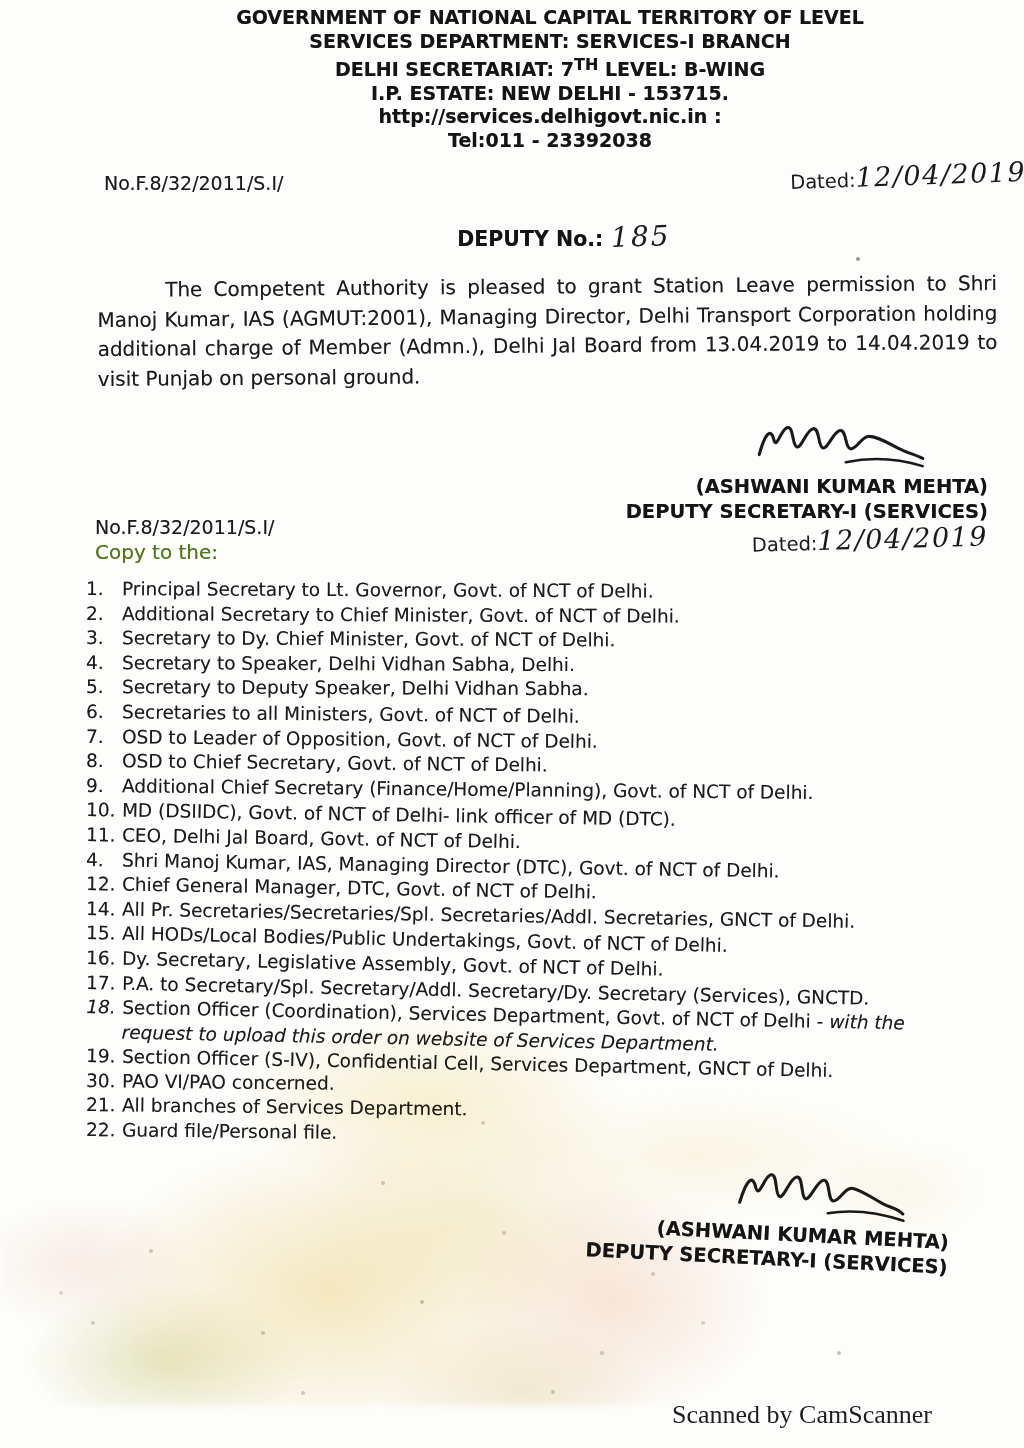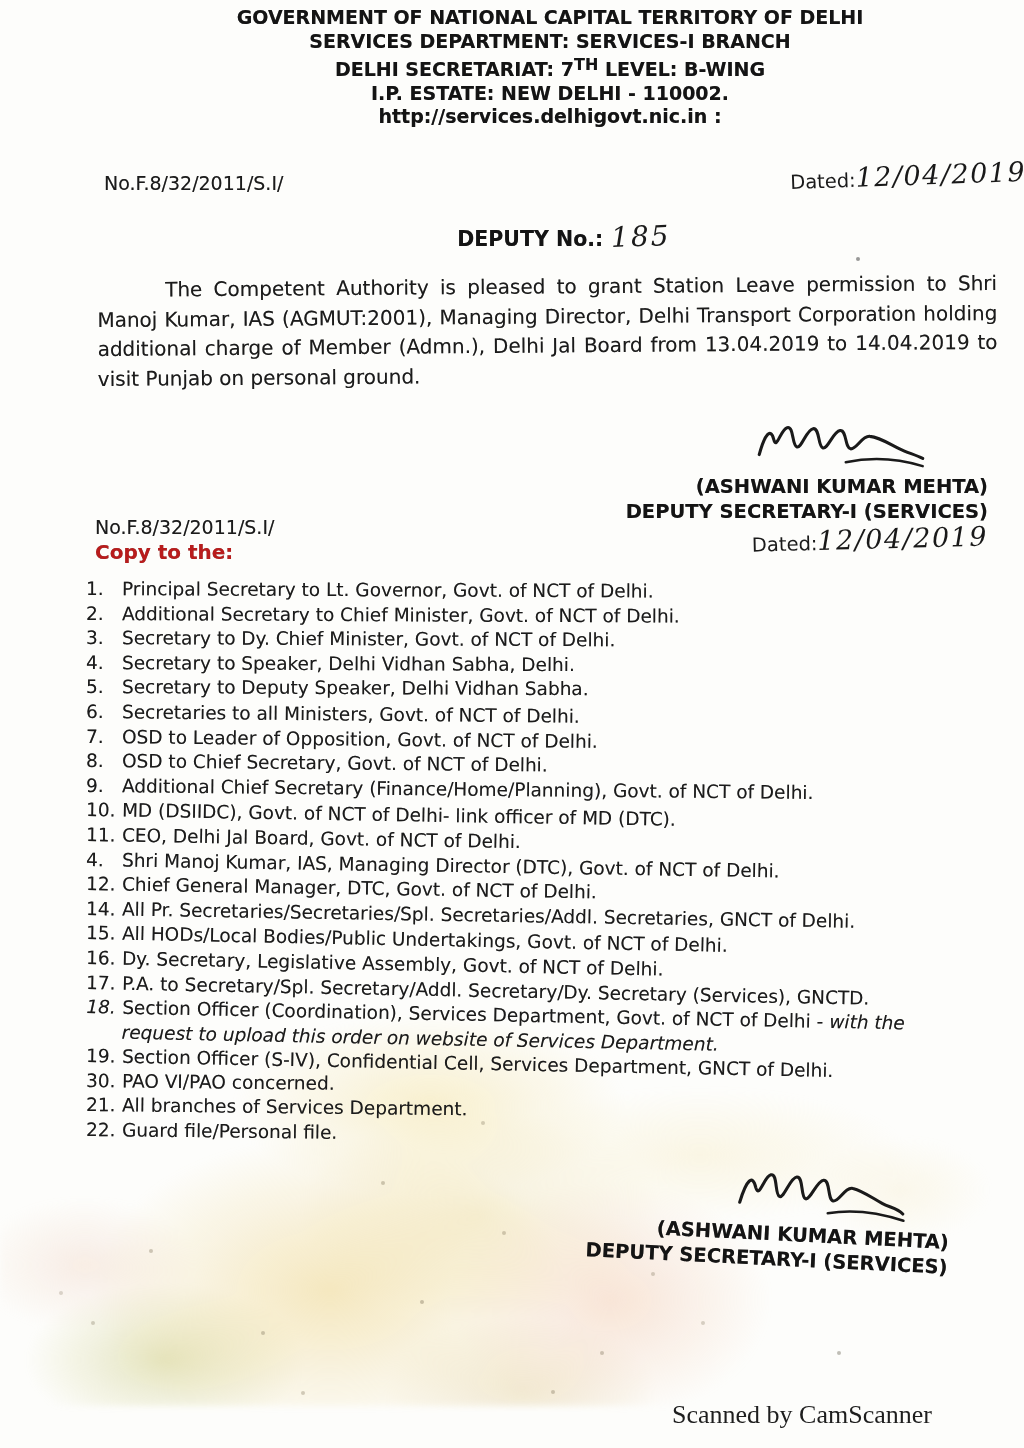--- a/index.html
+++ b/index.html
@@ -61,21 +61,21 @@
   .sig-bottom{top:1176px;right:72px;width:420px;text-align:right;
     transform:rotate(2.8deg);transform-origin:100% 0;}
   .sig-scribble{margin-right:58px;}
   .sig-bottom .sig-scribble{margin-right:40px;}
   .sig-name,.sig-desig{font-weight:bold;font-size:19.5px;line-height:25px;color:#141414;
     text-shadow:0 0 .4px rgba(0,0,0,.45);}
   .sig-dated{margin-top:2px;white-space:nowrap;transform:rotate(-1.5deg);}
   
   .copy-head{left:95px;top:515px;}
   .copy-file-no{font-size:19px;line-height:24px;text-shadow:0 0 .3px rgba(0,0,0,.4);}
-  .copy-heading{font-weight:bold;font-size:20px;line-height:26px;color:#b91c1c;
+  .copy-heading{font-weight:normal;font-size:20px;line-height:26px;color:#4d7c0f;
     text-shadow:0 0 .4px rgba(0,0,0,.45);}
   .copy-list{left:86px;top:577px;width:916px;font-size:18.5px;}
   .copy-item{display:flex;line-height:24.6px;transform-origin:0 50%;
     text-shadow:0 0 .3px rgba(0,0,0,.38);}
   .copy-item .num{flex:none;width:36px;}
   .copy-item .txt{flex:1;white-space:pre-line;}
   .copy-item .italic, .copy-item .t-ital{font-style:italic;}
   .copy-item:nth-child(-n+5){transform:rotate(.25deg);}
   .copy-item:nth-child(n+6):nth-child(-n+9){transform:rotate(.55deg);}
   .copy-item:nth-child(n+10):nth-child(-n+14){transform:rotate(.95deg);}
@@ -87,25 +87,26 @@
 </style>
 </head>
 <body>
 
 <div class="page">
 
   <div class="stain-layer"></div>
   <div class="specks"></div>
 
   <div class="abs header-block">
-    <div>GOVERNMENT OF NATIONAL CAPITAL TERRITORY OF DELHI</div>
+    <div>GOVERNMENT OF NATIONAL CAPITAL TERRITORY OF LEVEL</div>
     <div>SERVICES DEPARTMENT: SERVICES-I BRANCH</div>
     <div><span>DELHI SECRETARIAT: 7</span><sup>TH</sup><span> LEVEL: B-WING</span></div>
-    <div>I.P. ESTATE: NEW DELHI - 110002.</div>
+    <div>I.P. ESTATE: NEW DELHI - 153715.</div>
     <div>http://services.delhigovt.nic.in :</div>
+    <div>Tel:011 - 23392038</div>
   </div>
 
   <div class="abs file-no-top">No.F.8/32/2011/S.I/</div>
   <div class="abs dated-top">
     <span class="dated-label">Dated:</span><span class="hand">12/04/2019</span>
   </div>
 
   <div class="abs order-line">
     <span class="order-label">DEPUTY No.:</span><span class="order-number">185</span>
   </div>

